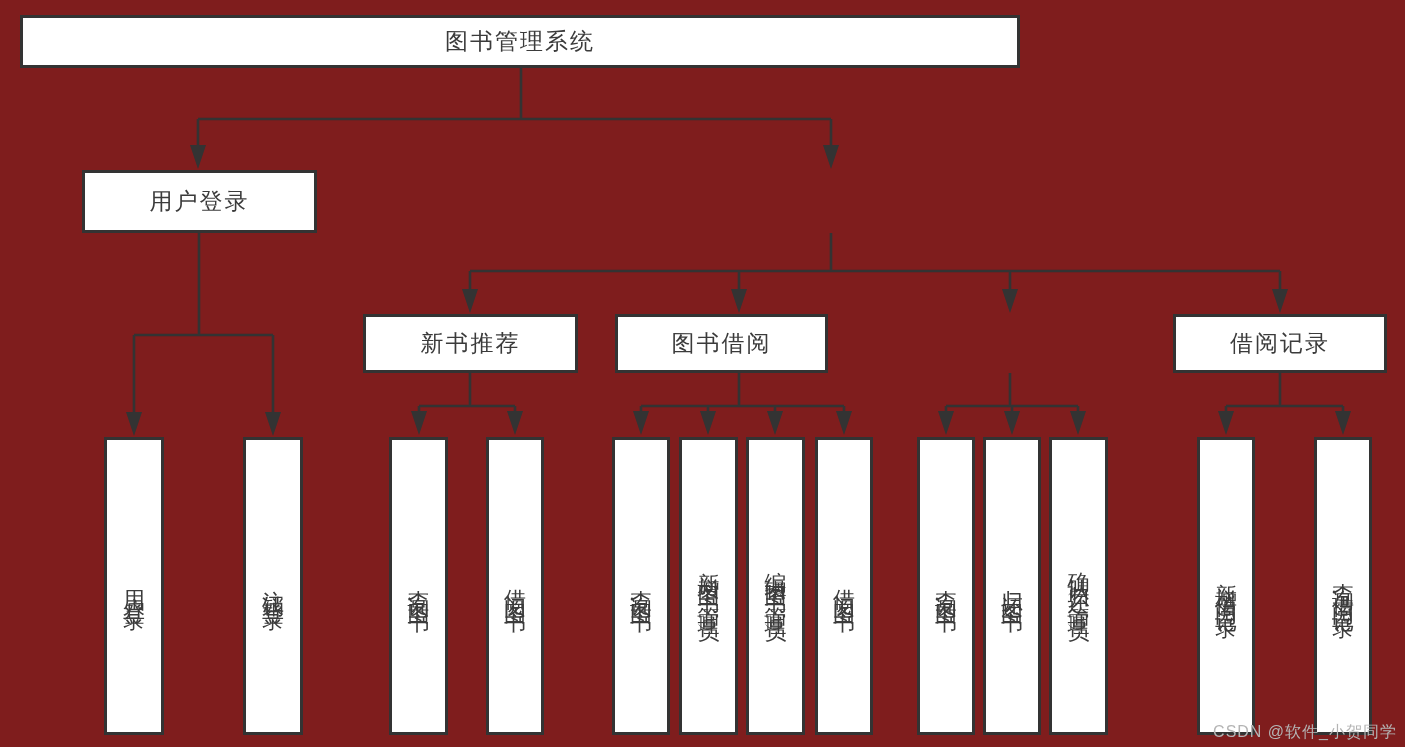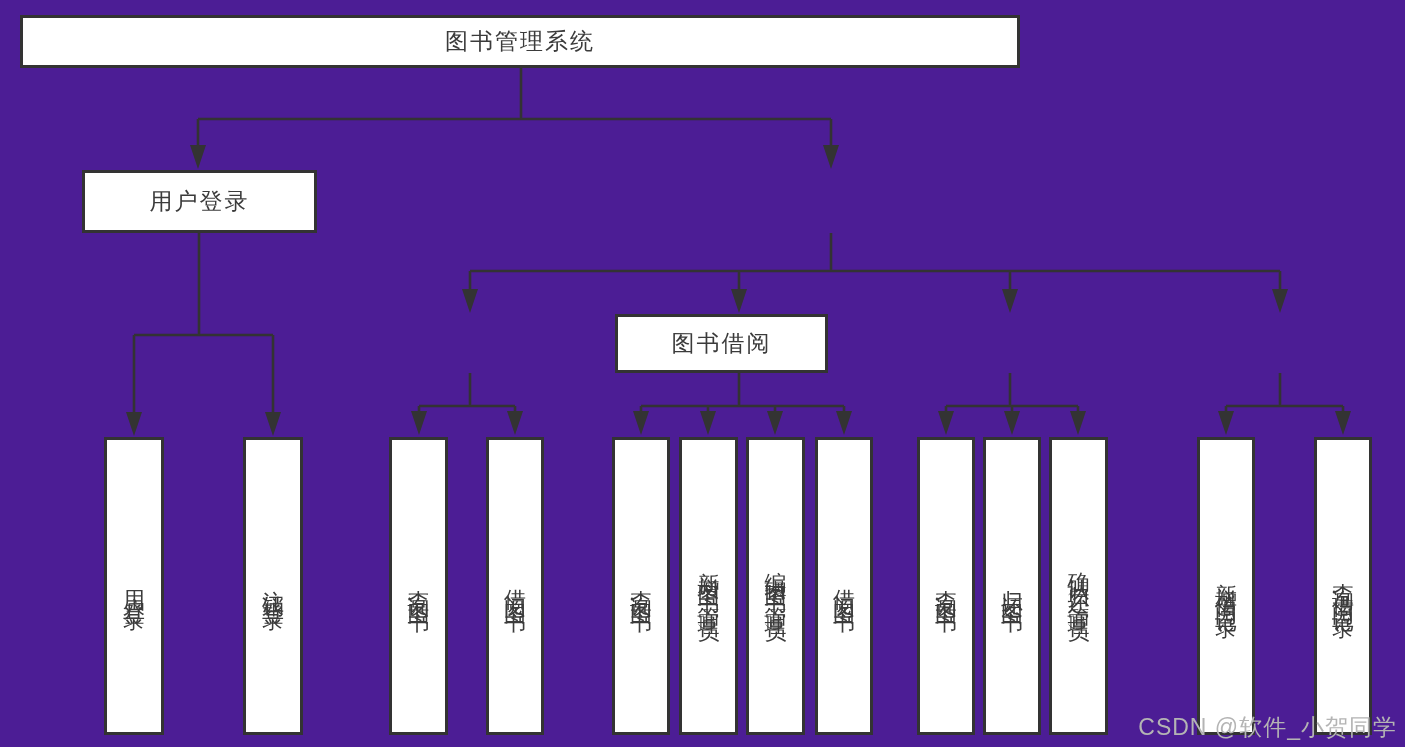--- a/index.html
+++ b/index.html
@@ -5,21 +5,21 @@
   html, body {
     margin: 0;
     padding: 0;
     background: #ffffff;
     font-family: "Liberation Sans", "DejaVu Sans", sans-serif;
   }
   .canvas {
     position: relative;
     width: 1405px;
     height: 747px;
-    background: #4c1d95;
+    background: #7f1d1d;
     overflow: hidden;
   }
   svg.wires {
     position: absolute;
     left: 0; top: 0;
     width: 1405px; height: 747px;
     z-index: 0;
   }
   svg.wires path {
     stroke: #333333;
@@ -56,21 +56,21 @@
     text-orientation: mixed;
     font-size: 22px;
     letter-spacing: 0.32em;
     line-height: 1;
     white-space: nowrap;
   }
   .watermark {
     position: absolute;
     right: 8px;
     bottom: 4px;
-    font-size: 23px;
+    font-size: 16px;
     color: #b4b4b4;
     letter-spacing: 1px;
     z-index: 2;
     white-space: nowrap;
   }
 </style>
 </head>
 <body>
 
 <div class="canvas">
@@ -115,21 +115,23 @@
       <path d="M1280 373 V406 M1226 406 H1343 M1226 406 V414 M1343 406 V414"></path>
       <polygon points="1218,411 1234,411 1226,435"></polygon>
       <polygon points="1335,411 1351,411 1343,435"></polygon>
     </g>
   </svg>
 
   <div class="node h" style="left:20px; top:15px; width:1000px; height:53px;">图书管理系统</div>
 
   <div class="node h" style="left:82px; top:170px; width:235px; height:63px;">用户登录</div>
 
+  <div class="node h" style="left:363px; top:314px; width:215px; height:59px;">新书推荐</div>
   <div class="node h" style="left:615px; top:314px; width:213px; height:59px;font-family:Liberation Serif, serif;">图书借阅</div>
+  <div class="node h" style="left:1173px; top:314px; width:214px; height:59px;">借阅记录</div>
 
   <div class="node v" style="left:104px; width:60px;">
     <span class="vtext">用户登录</span>
   </div>
   <div class="node v" style="left:243px; width:60px;">
     <span class="vtext">注销登录</span>
   </div>
 
   <div class="node v" style="left:389px; width:59px;">
     <span class="vtext">查询图书</span>

